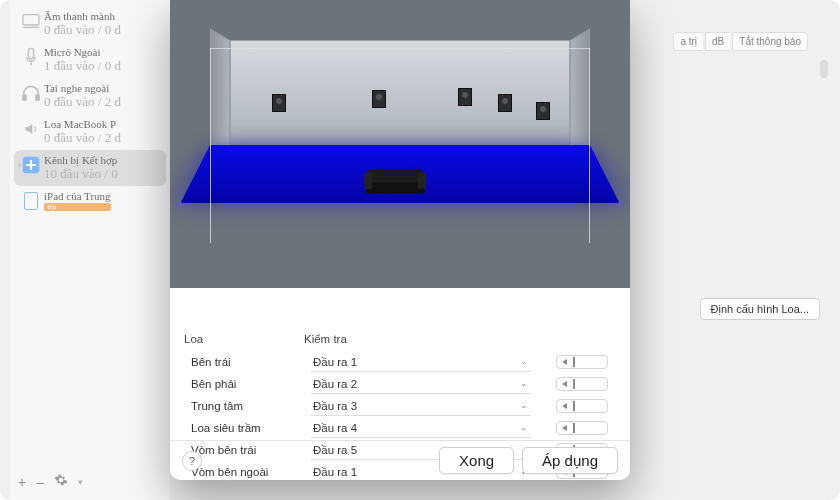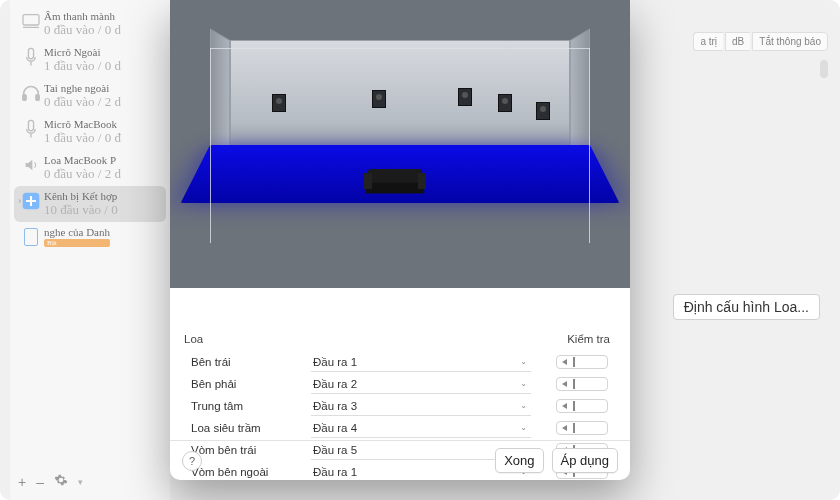--- a/index.html
+++ b/index.html
@@ -13,31 +13,31 @@
   .sidebar-item .ic { width: 22px; height: 22px; display: flex; align-items: center; justify-content: center; flex-shrink: 0; }
   .sidebar-item .tx { display: flex; flex-direction: column; overflow: hidden; }
   .sidebar-item .tx .name { font-size: 11px; color: #333; white-space: nowrap; overflow: hidden; text-overflow: ellipsis; }
   .sidebar-item .tx .sub { font-size: 13px; color: #999; white-space: nowrap; }
   .sidebar-item.selected { background: #d6d6d8; }
   .sidebar-item .badge { display:inline-block; background:#f29d3c; color:#fff; font-size:7px; padding:0 3px; border-radius:2px; margin-top:1px;}
   .ipad-rect { width:14px; height:18px; border:1.5px solid #64a5e8; border-radius:2px; }
   .sidebar-footer { position: absolute; bottom: 10px; left: 8px; display: flex; gap: 10px; align-items: center; color: #666; font-size: 14px; }
 
   
-  .toolbar-right { position: absolute; top: 32px; right: 12px; display: flex; gap: 2px; opacity: 0.7; }
+  .toolbar-right { position: absolute; top: 32px; right: 32px; display: flex; gap: 2px; opacity: 0.7; }
   .toolbar-right .seg { font-size: 10px; color: #555; padding: 3px 6px; border: 1px solid #d7d7d7; background: #fff; }
   .toolbar-right .seg:first-child { border-radius: 4px 0 0 4px; border-right:none;}
   .toolbar-right .seg:nth-child(2){ border-right:none;}
   .toolbar-right .seg:last-child { border-radius: 0 4px 4px 0; }
 
   
   .right-scroll { position:absolute; top:60px; right:12px; width:8px; height:18px; background:#c9c9c9; border-radius:4px; opacity:0.5;}
 
   
-  .config-btn { position:absolute; bottom:180px; right:20px; font-size:14px; color:#333; padding:4px 10px; border:1px solid #d0d0d0; border-radius:4px; background:#fff; }
+  .config-btn { position:absolute; bottom:180px; right:20px; font-size:11px; color:#333; padding:4px 10px; border:1px solid #d0d0d0; border-radius:4px; background:#fff; }
 
   
   .dialog { position: absolute; left: 170px; top: 0; width: 460px; height: 480px; background: #fff; border-radius: 0 0 10px 10px; box-shadow: 0 18px 45px rgba(0,0,0,0.35); overflow: hidden; }
   .preview-3d { width: 100%; height: 288px; background: #6d737b; position: relative; overflow: hidden; }
   .room { position:absolute; left:40px; top:40px; width:380px; height:210px; }
   
   .floor { position:absolute; left:0; bottom:10px; width:380px; height:95px; background: linear-gradient(to bottom, #0a0ae8 0%, #0303a8 100%); transform: perspective(600px) rotateX(58deg); transform-origin: top center; border-radius:2px; box-shadow: 0 0 30px rgba(0,0,200,0.5); }
   
   .backwall { position:absolute; left:20px; top:0; width:340px; height:118px; background: linear-gradient(180deg,#d7dadf 0%, #b6bcc4 70%, #8d929a 100%); border:1px solid #9aa0a8; }
   
@@ -55,38 +55,38 @@
   .couch .base{ position:absolute; bottom:0; left:6px; width:58px; height:14px; background:#111; transform: perspective(300px) rotateX(40deg); }
   .couch .back{ position:absolute; bottom:8px; left:8px; width:54px; height:18px; background:#1b1b1b; border-radius:3px 3px 0 0; }
   .couch .arm{ position:absolute; bottom:6px; width:8px; height:16px; background:#222; }
   .couch .arm.l{left:4px;} .couch .arm.r{right:4px;}
 
   
   .table-wrap { padding: 8px 14px 0 14px; font-size: 11.5px; color: #333; }
   .thead { display:flex; align-items:center; padding: 4px 0 6px 0; color:#444;margin-top:33px; }
   .col-loa { width: 120px; }
   .col-kenh { width: 220px; position:relative; }
-  .col-test { flex:1; text-align:right; padding-right:6px; }
+  .col-test { flex:1; padding-right:6px; }
   .highlight-box { position:absolute; left:-8px; top:-6px; width:106px; height:24px; border:2.5px solid #e11; pointer-events:none; }
 
   .trow { display:flex; align-items:center; height: 22px; }
   .trow .c1 { width: 120px; white-space:nowrap;margin-left:7px; }
   .trow .sel { width: 220px; position:relative; }
   .trow .sel .selbox { border-bottom:1px solid #ddd; height:20px; display:flex; align-items:center; justify-content:space-between; padding: 0 4px 0 2px; color:#333; }
   .trow .sel .chev { font-size:8px; color:#888; }
   .trow .vol { flex:1; display:flex; justify-content:flex-end; padding-right:8px; }
   .vol .slider { width:52px; height:14px; border:1px solid #d4d4d4; border-radius:4px; background:#fff; position:relative; display:flex; align-items:center; }
   .vol .slider::before{ content:""; position:absolute; left:5px; top:3px; width:0;height:0; border-top:3px solid transparent; border-bottom:3px solid transparent; border-right:5px solid #888;}
   .vol .slider .knob{ position:absolute; left:16px; top:1px; width:2px; height:10px; background:#888;}
 
   
   .dialog-footer { position:absolute; bottom:0; left:0; right:0; height:40px; display:flex; align-items:center; justify-content:space-between; padding: 0 12px; border-top:1px solid #e3e3e3; }
   .help-btn { width:20px; height:20px; border:1px solid #ccc; border-radius:50%; display:flex; align-items:center; justify-content:center; font-size:11px; color:#666; background:#fff; }
   .btns { display:flex; gap:8px; }
-  .btn { font-size:13px; padding:4px 8px; background:#fff; border:1px solid #d0d0d0; border-radius:5px; color:#222; box-shadow: 0 1px 1px rgba(0,0,0,0.05);}
+  .btn { font-size:15px; padding:4px 19px; background:#fff; border:1px solid #d0d0d0; border-radius:5px; color:#222; box-shadow: 0 1px 1px rgba(0,0,0,0.05);}
 </style>
 </head>
 <body>
 
 <div class="root">
 
   <div class="sidebar">
     <div class="sidebar-list" id="sidebar-list">
         <div class="sidebar-item">
           <div class="ic">
@@ -120,32 +120,20 @@
               <rect x="18" y="13" width="4" height="7" rx="1.5" fill="#aaa"></rect>
             </svg>
           </div>
           <div class="tx">
             <span class="name">Tai nghe ngoài</span>
             <span class="sub">0 đầu vào / 2 d</span>
           </div>
         </div>
         <div class="sidebar-item">
           <div class="ic">
-            <svg width="12" height="20" viewBox="0 0 14 22" fill="none" stroke="#aaa" stroke-width="1.6">
-              <rect x="4" y="1" width="6" height="12" rx="3"></rect>
-              <path d="M2 11a5 5 0 0010 0M7 16v5"></path>
-            </svg>
-          </div>
-          <div class="tx">
-            <span class="name">Micrô MacBook</span>
-            <span class="sub">1 đầu vào / 0 đ</span>
-          </div>
-        </div>
-        <div class="sidebar-item">
-          <div class="ic">
             <svg width="16" height="16" viewBox="0 0 24 24" fill="#aaa">
               <path d="M4 9v6h4l6 5V4l-6 5H4z"></path>
               <path d="M17 8a5 5 0 010 8" fill="none" stroke="#aaa" stroke-width="1.6"></path>
             </svg>
           </div>
           <div class="tx">
             <span class="name">Loa MacBook P</span>
             <span class="sub">0 đầu vào / 2 d</span>
           </div>
         </div>
@@ -160,21 +148,21 @@
           <div class="tx">
             <span class="name">Kênh bị Kết hợp</span>
             <span class="sub">10 đầu vào / 0</span>
           </div>
         </div>
         <div class="sidebar-item">
           <div class="ic">
             <div class="ipad-rect"></div>
           </div>
           <div class="tx">
-            <span class="name">nghe của Danh</span>
+            <span class="name">iPad của Trung</span>
             <span class="badge">Bật</span>
           </div>
         </div>
       </div>
     <div class="sidebar-footer">
       <span>+</span>
       <span>–</span>
       <span>
         <svg width="14" height="14" viewBox="0 0 24 24" fill="#777">
             <path d="M12 8a4 4 0 100 8 4 4 0 000-8zm9 4a7 7 0 01-.1 1.2l2 1.6-2 3.4-2.4-1a7 7 0 01-2 1.2l-.4 2.6h-4l-.4-2.6a7 7 0 01-2-1.2l-2.4 1-2-3.4 2-1.6A7 7 0 013 12a7 7 0 01.1-1.2l-2-1.6 2-3.4 2.4 1a7 7 0 012-1.2L7.9 3h4l.4 2.6a7 7 0 012 1.2l2.4-1 2 3.4-2 1.6c.1.4.1.8.1 1.2z"></path>

